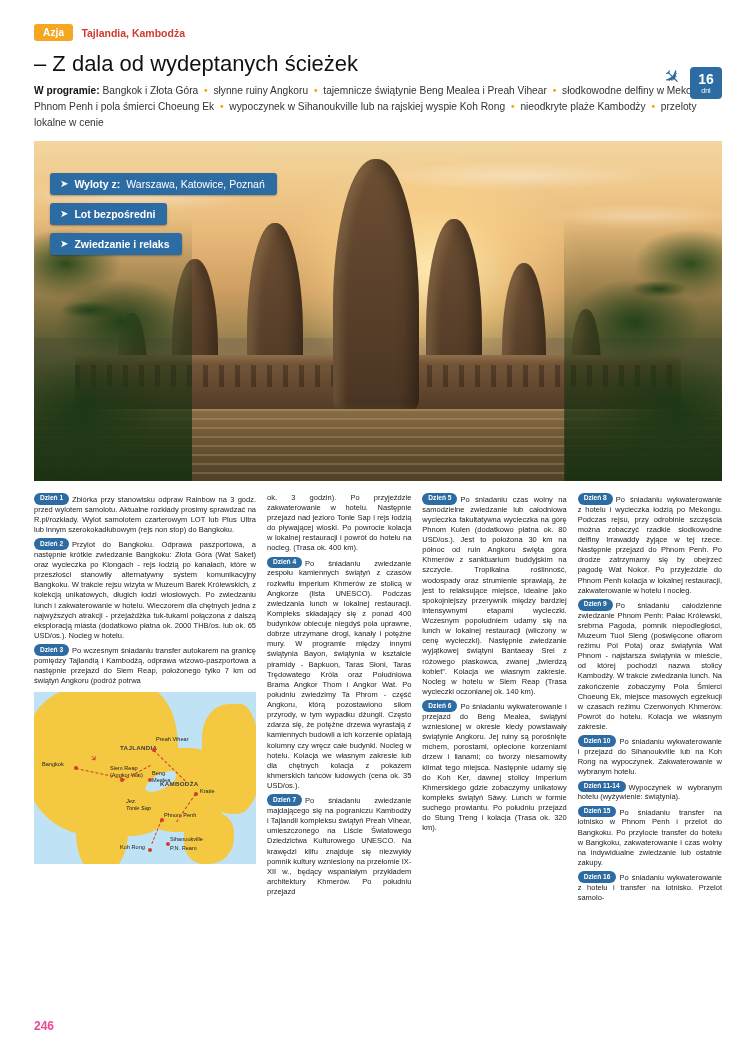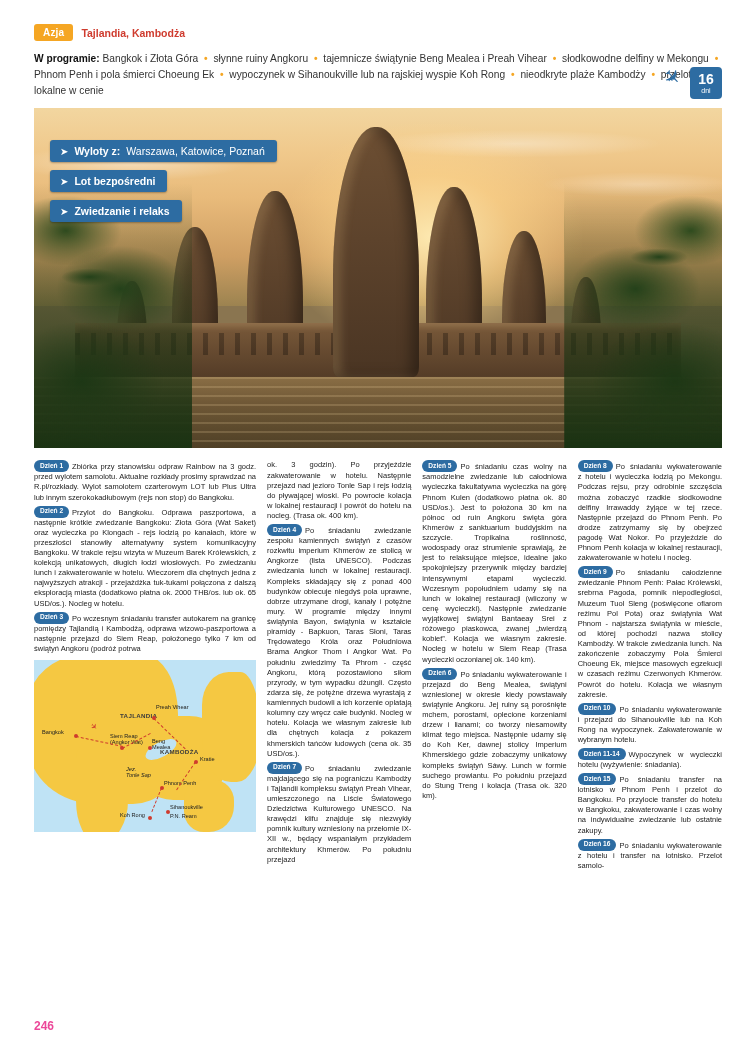--- a/index.html
+++ b/index.html
@@ -340,20 +340,21 @@
 <body>
 
 <div class="page">
 
   <div class="breadcrumb-row">
     <span class="badge-region">Azja</span>
     <span class="breadcrumb-text">Tajlandia, Kambodża</span>
   </div>
 
   <div class="title-block">
+    <div class="title-sub">– Z dala od wydeptanych ścieżek</div>
     <div class="header-icons">
       <span class="plane-icon">✈</span>
       <div class="days-badge">
         <span class="num">16</span>
         <span class="lbl">dni</span>
       </div>
     </div>
   </div>
 
   <div class="program">
@@ -477,20 +478,20 @@
 
     <div class="col">
       <p><span class="day-badge">Dzień 5</span><span>Po śniadaniu czas wolny na samodzielne zwiedzanie lub całodniowa wycieczka fakultatywna wycieczka na górę Phnom Kulen (dodatkowo płatna ok. 80 USD/os.). Jest to położona 30 km na północ od ruin Angkoru święta góra Khmerów z sanktuarium buddyjskim na szczycie. Tropikalna roślinność, wodospady oraz strumienie sprawiają, że jest to relaksujące miejsce, idealne jako spokojniejszy przerywnik między bardziej intensywnymi etapami wycieczki. Wczesnym popołudniem udamy się na lunch w lokalnej restauracji (wliczony w cenę wycieczki). Następnie zwiedzanie wyjątkowej świątyni Bantaeay Srei z różowego piaskowca, zwanej „twierdzą kobiet”. Kolacja we własnym zakresie. Nocleg w hotelu w Siem Reap (Trasa wycieczki oczonianej ok. 140 km).</span></p>
       <p><span class="day-badge">Dzień 6</span><span>Po śniadaniu wykwaterowanie i przejazd do Beng Mealea, świątyni wzniesionej w okresie kiedy powstawały świątynie Angkoru. Jej ruiny są porośnięte mchem, porostami, oplecione korzeniami drzew i lianami; co tworzy niesamowity klimat tego miejsca. Następnie udamy się do Koh Ker, dawnej stolicy Imperium Khmerskiego gdzie zobaczymy unikatowy kompleks świątyń Sáwy. Lunch w formie suchego prowiantu. Po południu przejazd do Stung Treng i kolacja (Trasa ok. 320 km).</span></p>
     </div>
 
     <div class="col">
       <p><span class="day-badge">Dzień 8</span><span>Po śniadaniu wykwaterowanie z hotelu i wycieczka łodzią po Mekongu. Podczas rejsu, przy odrobinie szczęścia można zobaczyć rzadkie słodkowodne delfiny Irrawaddy żyjące w tej rzece. Następnie przejazd do Phnom Penh. Po drodze zatrzymamy się by obejrzeć pagodę Wat Nokor. Po przyjeździe do Phnom Penh kolacja w lokalnej restauracji, zakwaterowanie w hotelu i nocleg.</span></p>
       <p><span class="day-badge">Dzień 9</span><span>Po śniadaniu całodzienne zwiedzanie Phnom Penh: Pałac Królewski, srebrna Pagoda, pomnik niepodległości, Muzeum Tuol Sleng (poświęcone ofiarom reżimu Pol Pota) oraz świątynia Wat Phnom - najstarsza świątynia w mieście, od której pochodzi nazwa stolicy Kambodży. W trakcie zwiedzania lunch. Na zakończenie zobaczymy Pola Śmierci Choeung Ek, miejsce masowych egzekucji w czasach reżimu Czerwonych Khmerów. Powrót do hotelu. Kolacja we własnym zakresie.</span></p>
       <p><span class="day-badge">Dzień 10</span><span>Po śniadaniu wykwaterowanie i przejazd do Sihanoukville lub na Koh Rong na wypoczynek. Zakwaterowanie w wybranym hotelu.</span></p>
-      <p><span class="day-badge">Dzień 11-14</span><span>Wypoczynek w wycieczki hotelu (wyżywienie: śniadania).</span></p>
+      <p><span class="day-badge">Dzień 11-14</span><span>Wypoczynek w wybranym hotelu (wyżywienie: świątynia).</span></p>
       <p><span class="day-badge">Dzień 15</span><span>Po śniadaniu transfer na lotnisko w Phnom Penh i przelot do Bangkoku. Po przylocie transfer do hotelu w Bangkoku, zakwaterowanie i czas wolny na indywidualne zwiedzanie lub ostatnie zakupy.</span></p>
       <p><span class="day-badge">Dzień 16</span><span>Po śniadaniu wykwaterowanie z hotelu i transfer na lotnisko. Przelot samolo-</span></p>
     </div>
   </div>
 
   <div class="page-number">246</div>
 </div>
 
 </body></html>

